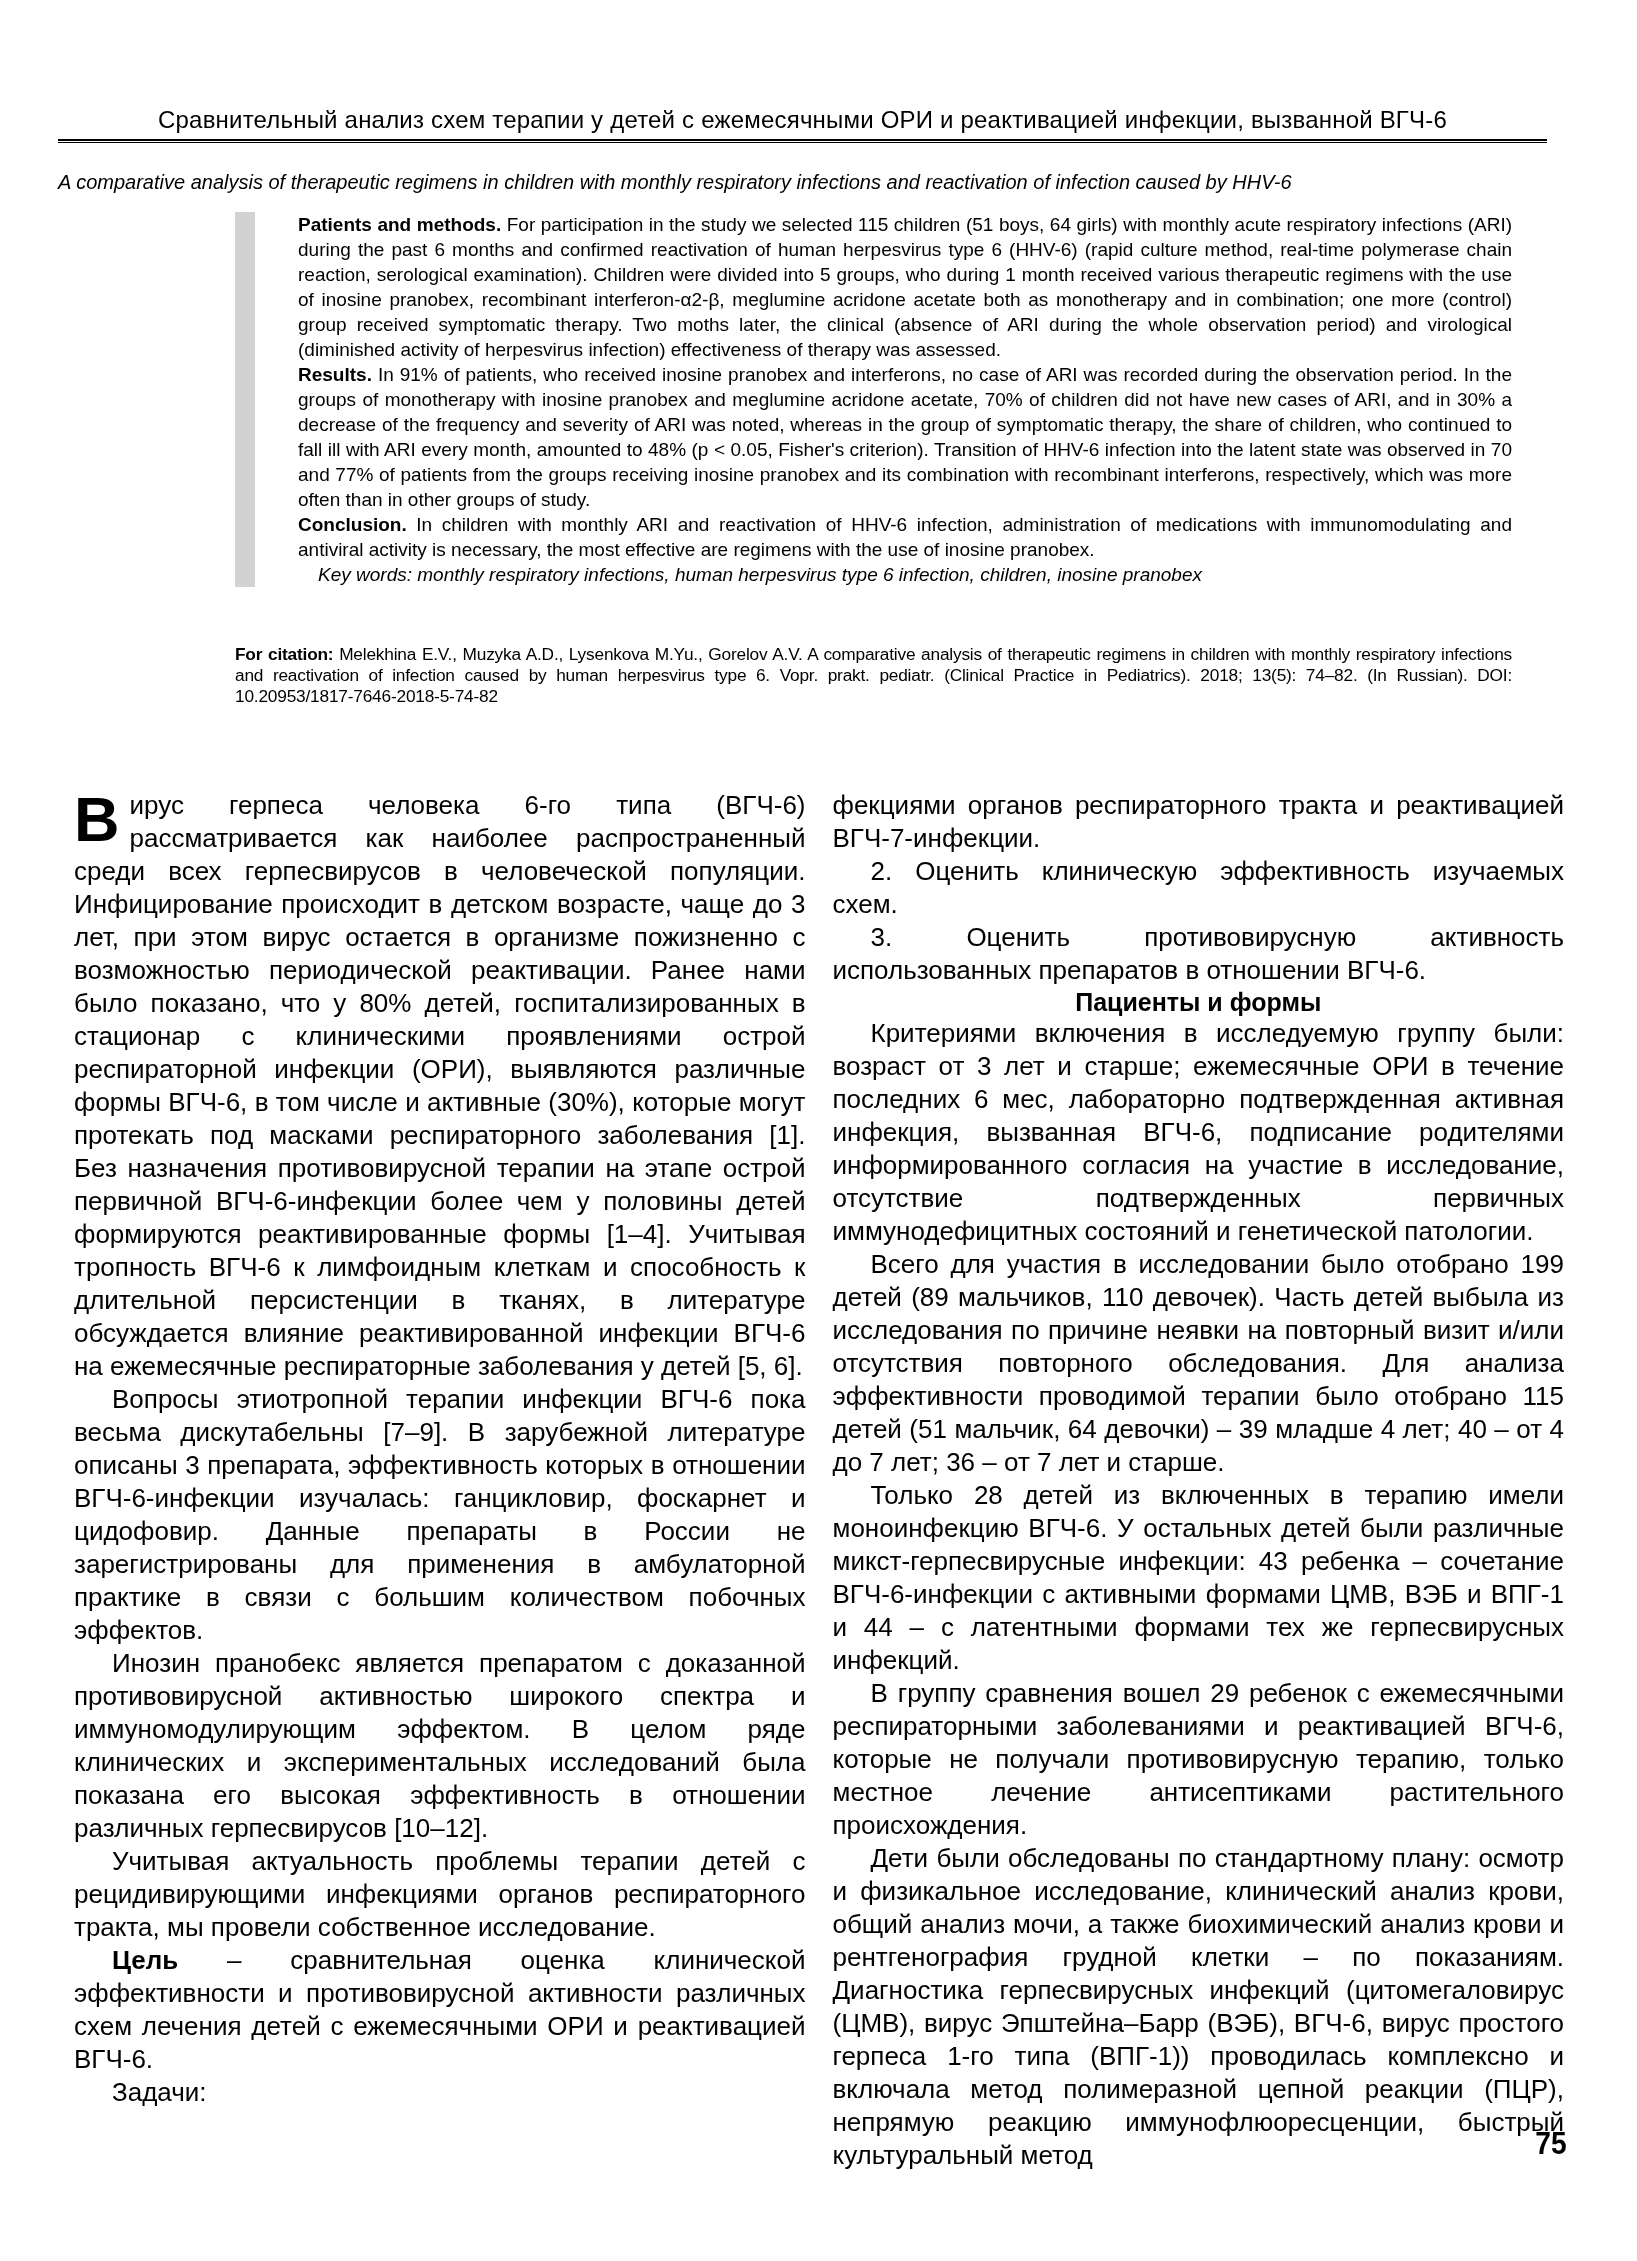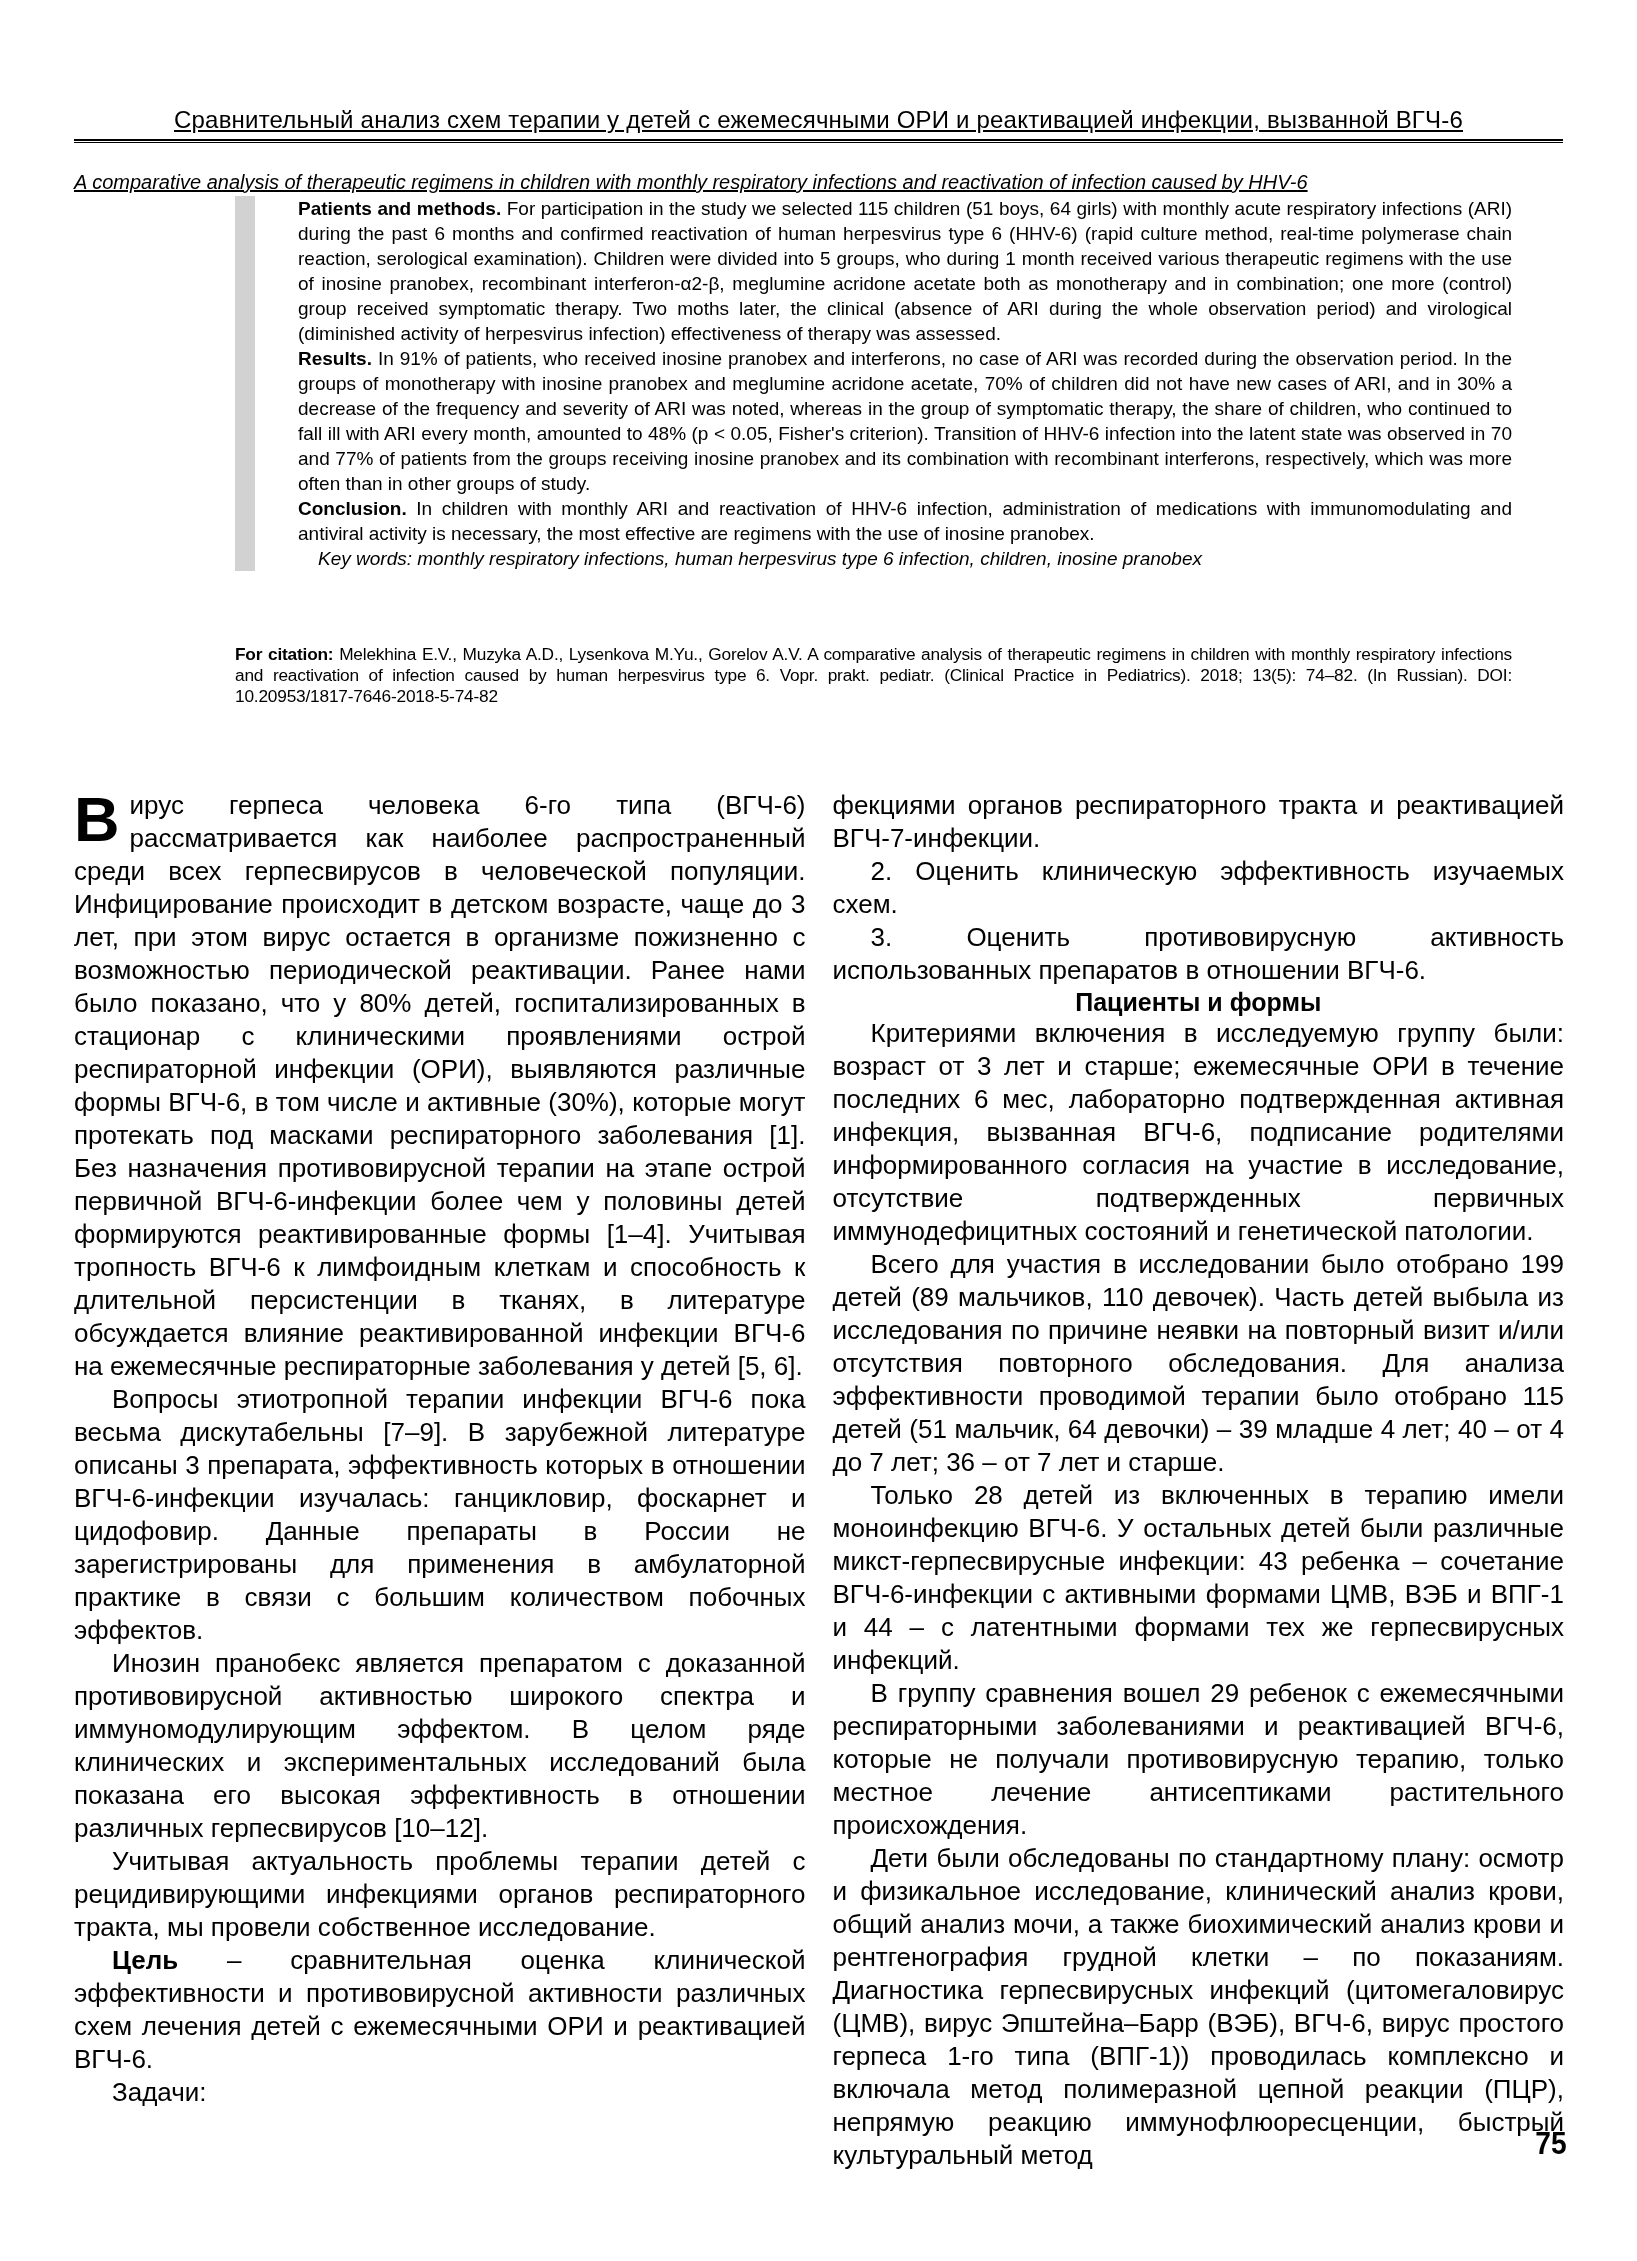--- a/index.html
+++ b/index.html
@@ -7,27 +7,27 @@
     position:relative;
     width:1638px; height:2261px;
     margin:0 auto;
     background:#ffffff;
     color:#000;
     font-family:"Liberation Sans", sans-serif;
     overflow:hidden;
   }
 
   
-  .titles { position:absolute; top:105px; left:74px; width:1489px;text-decoration:underline; }
+  .titles { position:absolute; top:105px; left:58px; width:1489px; }
   .title-ru { font-size:24px; line-height:30px; text-align:center; letter-spacing:0.2px; }
   .title-rule { margin-top:4px; height:1px; border-top:2px solid #000; border-bottom:1px solid #000; }
   .title-en { margin-top:25px; font-size:20px; line-height:28px; font-style:italic; }
 
   
-  .abstract { position:absolute; top:196px; left:235px; width:1277px; display:flex; }
+  .abstract { position:absolute; top:212px; left:235px; width:1277px; display:flex; }
   .abstract-bar { flex:0 0 20px; background:#d2d2d2; margin-right:43px; }
   .abstract-body { width:1215px; font-size:19px; line-height:25px; text-align:justify; }
   .abstract-body p { margin:0; }
   .abstract-body .keywords { font-style:italic; text-indent:20px; }
 
   
   .citation { position:absolute; top:632px; left:235px; width:1277px;
               font-size:17.3px; line-height:21px; letter-spacing:-0.2px; text-align:justify;margin-top:12px; }
   .citation p { margin:0; }
 

